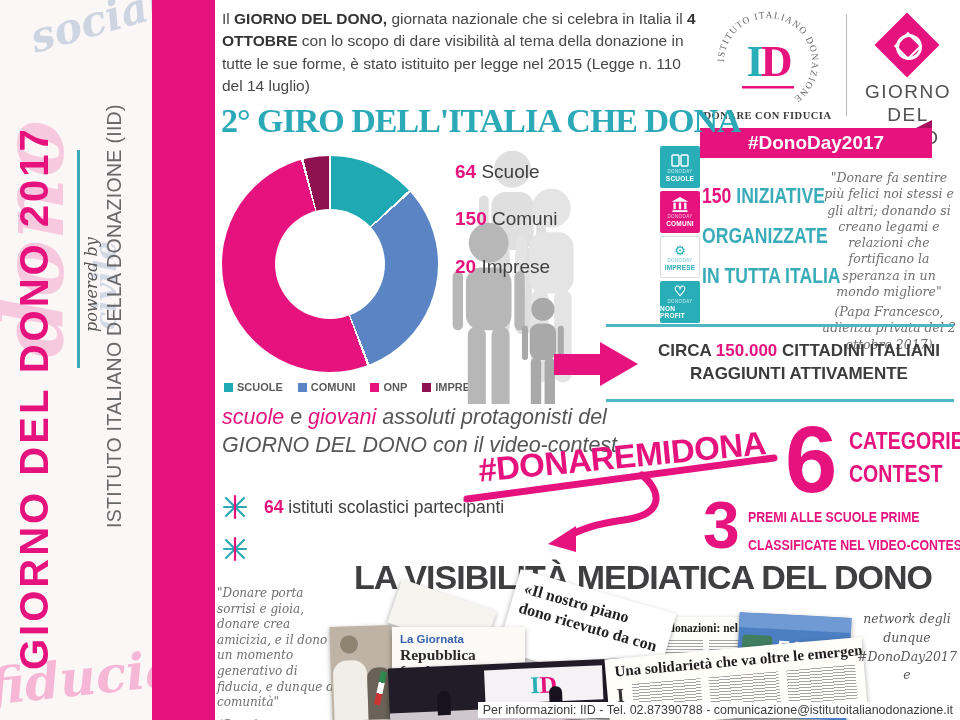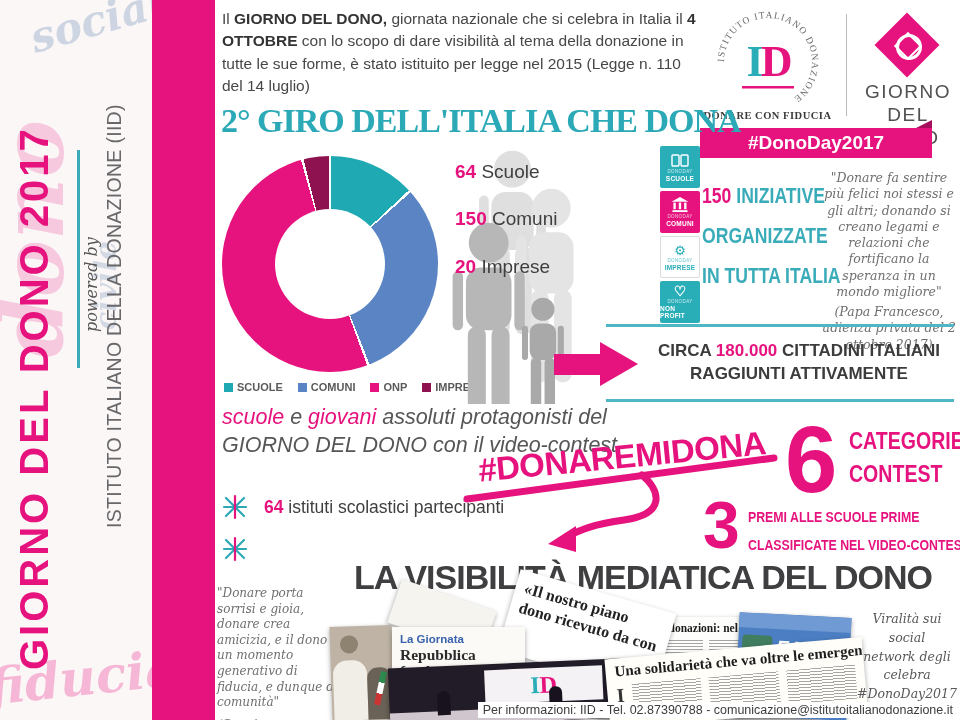--- a/index.html
+++ b/index.html
@@ -273,21 +273,21 @@
     <span>"Donare fa sentire più felici noi stessi e gli altri; donando si creano legami e relazioni che fortificano la speranza in un mondo migliore"</span>
     <span class="src">(Papa Francesco, udienza privata del 2 ottobre 2017)</span>
   </div>
 
   <div class="rule rule-top"></div>
   <div class="rule rule-bottom"></div>
 
   <svg class="arrow-right" width="84" height="45" viewBox="0 0 84 45">
       <polygon points="0,12 46,12 46,0 84,22 46,44 46,33 0,33" fill="#e6127d"></polygon>
     </svg>
-  <div class="reach"><span>CIRCA </span><span class="pinkb">180.000</span><span> CITTADINI ITALIANI RAGGIUNTI ATTIVAMENTE</span></div>
+  <div class="reach"><span>CIRCA </span><span class="pinkb">150.000</span><span> CITTADINI ITALIANI RAGGIUNTI ATTIVAMENTE</span></div>
 
   <div class="protag">
     <div><span class="pk">scuole</span><span> e </span><span class="pk">giovani</span><span> assoluti protagonisti del</span></div>
     <div>GIORNO DEL DONO con il video-contest</div>
   </div>
 
   <div class="bullet bl2">
     <svg width="26" height="26" viewBox="0 0 26 26">
         <g stroke="#2fa8b5" stroke-width="2.2" stroke-linecap="round">
           <line x1="4" y1="4" x2="22" y2="22"></line>
@@ -378,21 +378,20 @@
   <div class="clip clip-fa">
     <div class="topbar"></div>
     <div class="green"></div>
     <div class="fa1">FA</div>
     <div class="fa2">la cosa</div>
     <div class="fa3">giusta</div>
     <div class="person"></div>
   </div>
 
   <div class="social">
-    <span>Viralità sui social</span>
     <span>network degli</span>
-    <span>celebra</span>
+    <span>dunque</span>
     <span>#DonoDay2017 e</span>
 
   </div>
 
   <div class="footer">Per informazioni: IID - Tel. 02.87390788 - comunicazione@istitutoitalianodonazione.it</div>
 </div>
 
 </body></html>

